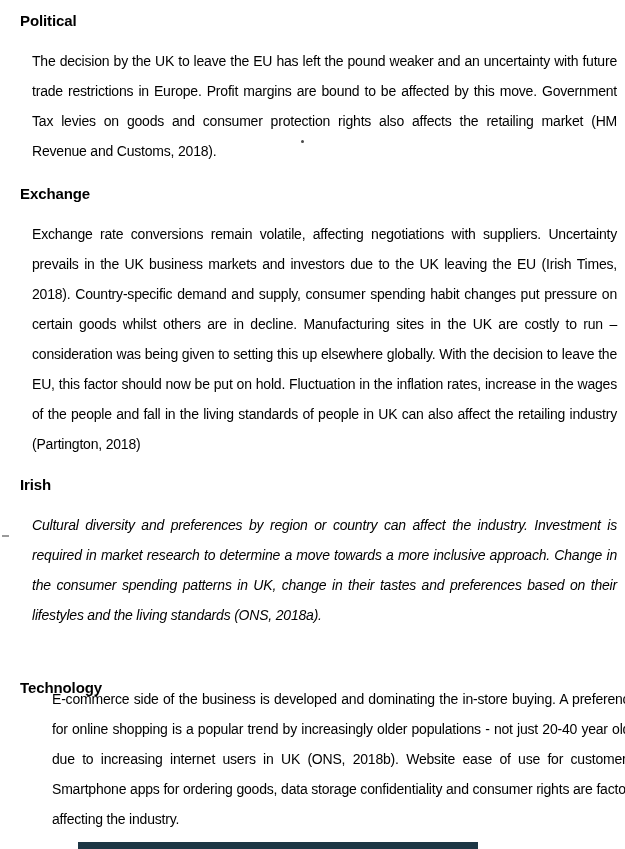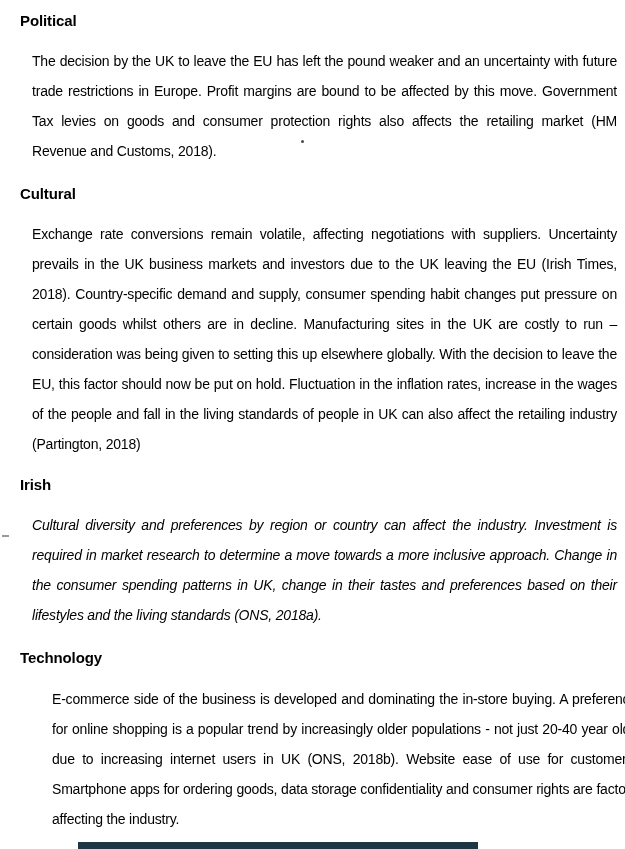--- a/index.html
+++ b/index.html
@@ -37,21 +37,21 @@
     letter-spacing: -0.2px;
     text-align: justify;
     color: #000000;
   }
   #heading-political  { top: 13px; }
   #para-political     { top: 46px; }
   #heading-economic   { top: 186px; }
   #para-economic      { top: 219px; }
   #heading-social     { top: 477px; }
   #para-social        { top: 510px; font-style: italic; }
-  #heading-technology { top: 650px; }
+  #heading-technology { top: 680px; }
   #para-technology    { top: 684px; margin-left: 20px; }
 
   .stray-dot {
     position: absolute;
     left: 301px;
     top: 140px;
     width: 3px;
     height: 3px;
     background: #4a4a4a;
     border-radius: 50%;
@@ -73,21 +73,21 @@
   }
 </style>
 </head>
 <body>
 
 <div class="page">
 
   <h2 class="section-heading" id="heading-political">Political</h2>
   <p class="section-body" id="para-political">The decision by the UK to leave the EU has left the pound weaker and an uncertainty with future trade restrictions in Europe.  Profit margins are bound to be affected by this move. Government Tax levies on goods and consumer protection rights also affects the retailing market (HM Revenue and Customs, 2018).</p>
 
-  <h2 class="section-heading" id="heading-economic">Cultural</h2>
+  <h2 class="section-heading" id="heading-economic">Exchange</h2>
   <p class="section-body" id="para-economic">Exchange rate conversions remain volatile, affecting negotiations with suppliers. Uncertainty prevails in the UK business markets and investors due to the UK leaving the EU (Irish Times, 2018). Country-specific demand and supply, consumer spending habit changes put pressure on certain goods whilst others are in decline. Manufacturing sites in the UK are costly to run – consideration was being given to setting this up elsewhere globally. With the decision to leave the EU, this factor should now be put on hold. Fluctuation in the inflation rates, increase in the wages of the people and fall in the living standards of people in UK can also affect the retailing industry (Partington, 2018)</p>
 
   <h2 class="section-heading" id="heading-social">Irish</h2>
   <p class="section-body" id="para-social">Cultural diversity and preferences by region or country can affect the industry. Investment is required in market research to determine a move towards a more inclusive approach. Change in the consumer spending patterns in UK, change in their tastes and preferences based on their lifestyles and the living standards (ONS, 2018a).</p>
 
   <h2 class="section-heading" id="heading-technology">Technology</h2>
   <p class="section-body" id="para-technology">E-commerce side of the business is developed and dominating the in-store buying.  A preference for online shopping is a popular trend by increasingly older populations - not just 20-40 year olds due to increasing internet users in UK (ONS, 2018b). Website ease of use for customers, Smartphone apps for ordering goods, data storage confidentiality and consumer rights are factors affecting the industry.</p>
 
   <div class="stray-dot"></div>
 

